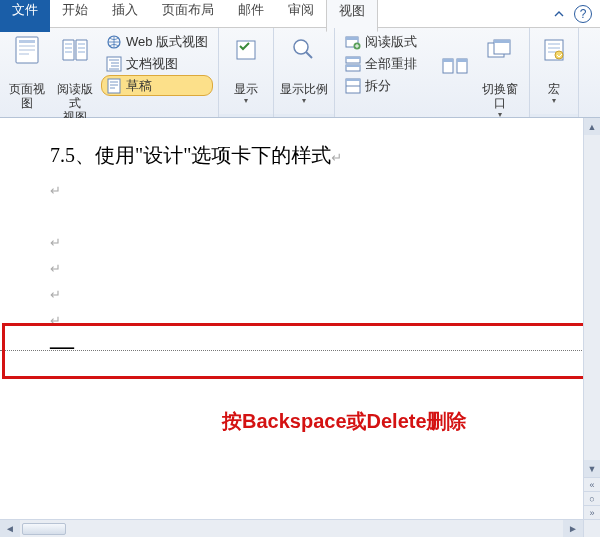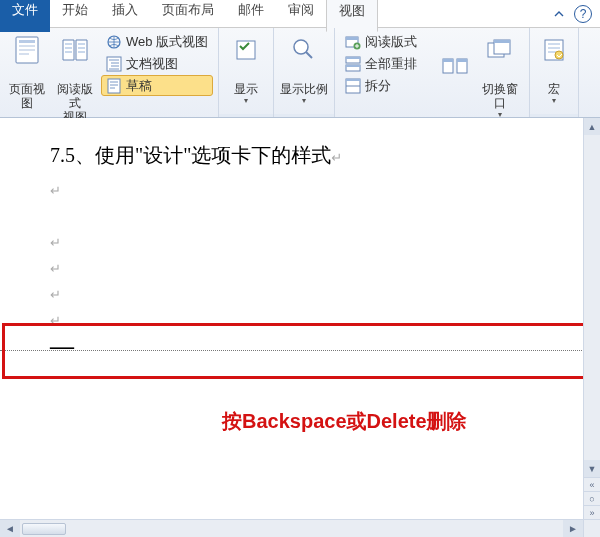--- a/index.html
+++ b/index.html
@@ -19,21 +19,21 @@
 .group-body { flex: 1; display: flex; padding: 3px 5px; gap: 4px; }
 .group-label { text-align: center; font-size: 12px; color: #4a5a73; padding: 1px 0 2px; background: #e3eaf4; }
 
 .big-btn { display: flex; flex-direction: column; align-items: center; justify-content: flex-start; width: 44px; padding: 2px 0; border: 1px solid transparent; border-radius: 3px; cursor: pointer; }
 .big-btn .ico { width: 32px; height: 32px; display: flex; align-items: center; justify-content: center; }
 .big-btn .lbl { font-size: 12px; color: #333; text-align: center; line-height: 14px; margin-top: 16px; }
 .big-btn .dd { font-size: 8px; color: #555; }
 
 .small-col { display: flex; flex-direction: column; gap: 1px; }
 .small-btn { display: flex; align-items: center; gap: 4px; padding: 1px 4px; border: 1px solid transparent; border-radius: 3px; cursor: pointer; height: 21px; white-space: nowrap; }
-.small-btn.active { background: #fce08a; border-color: #dca93c; }
+.small-btn.active { background: #fce08a; border-color: #dca93c; border-radius: 9px; }
 .small-btn .sm-ico { width: 16px; height: 16px; display: flex; align-items: center; justify-content: center; }
 .small-btn .sm-lbl { font-size: 13px; color: #333; }
 
 
 .doc-wrap { position: relative; height: calc(537px - 28px - 90px - 18px); background: #fff; overflow: hidden; }
 .doc-content { padding: 24px 10px 10px 50px; font-family: "SimSun", serif; font-size: 20px; color: #000; position: relative; height: 100%; }
 .para-mark { color: #aaa; font-size: 13px; }
 .heading-line { font-size: 20px; margin-bottom: 8px; }
 .cursor-mark { font-weight: bold; font-size: 24px; }
 

